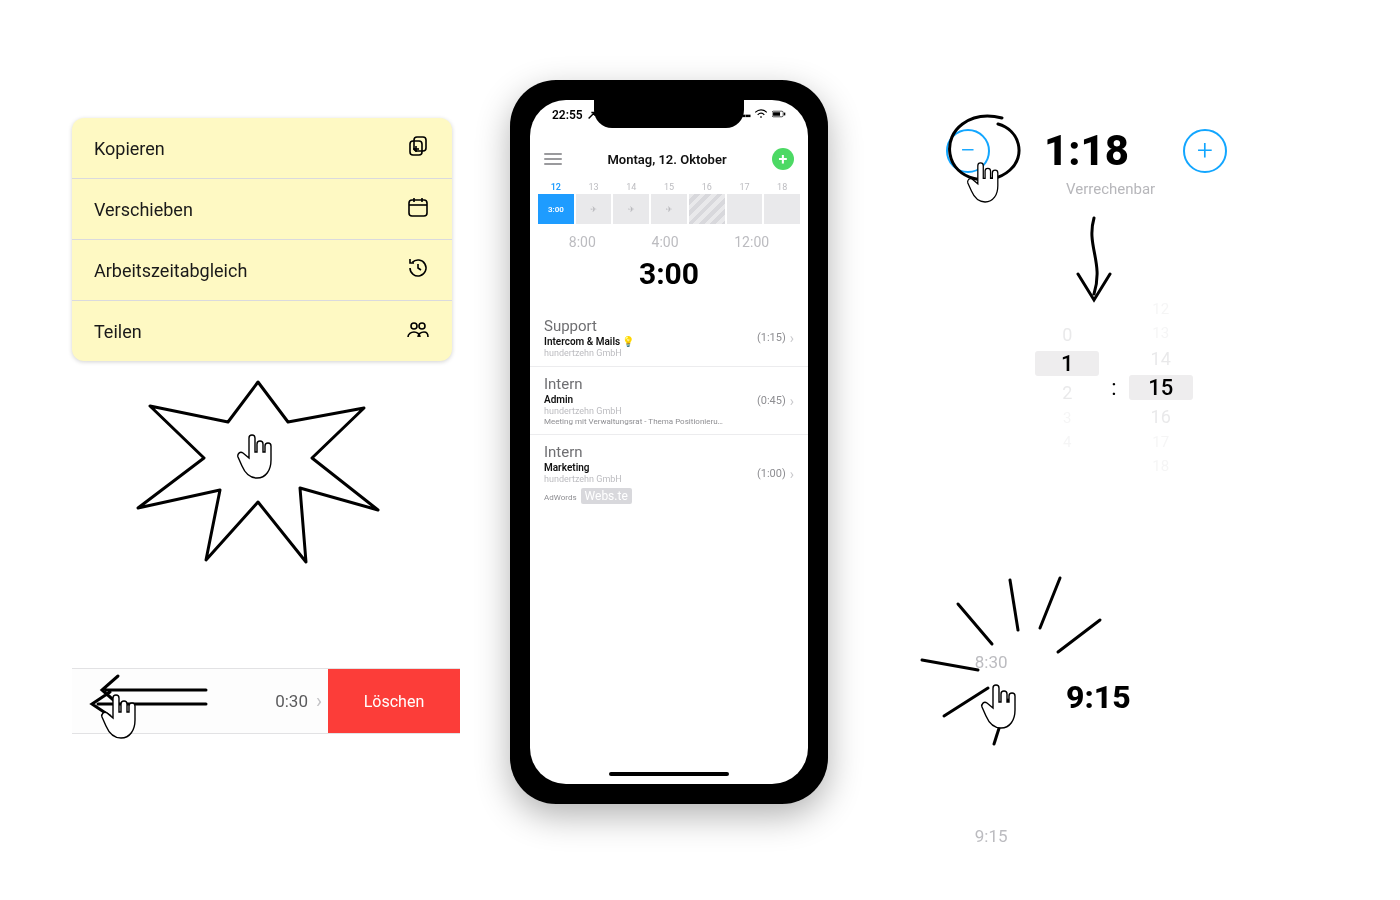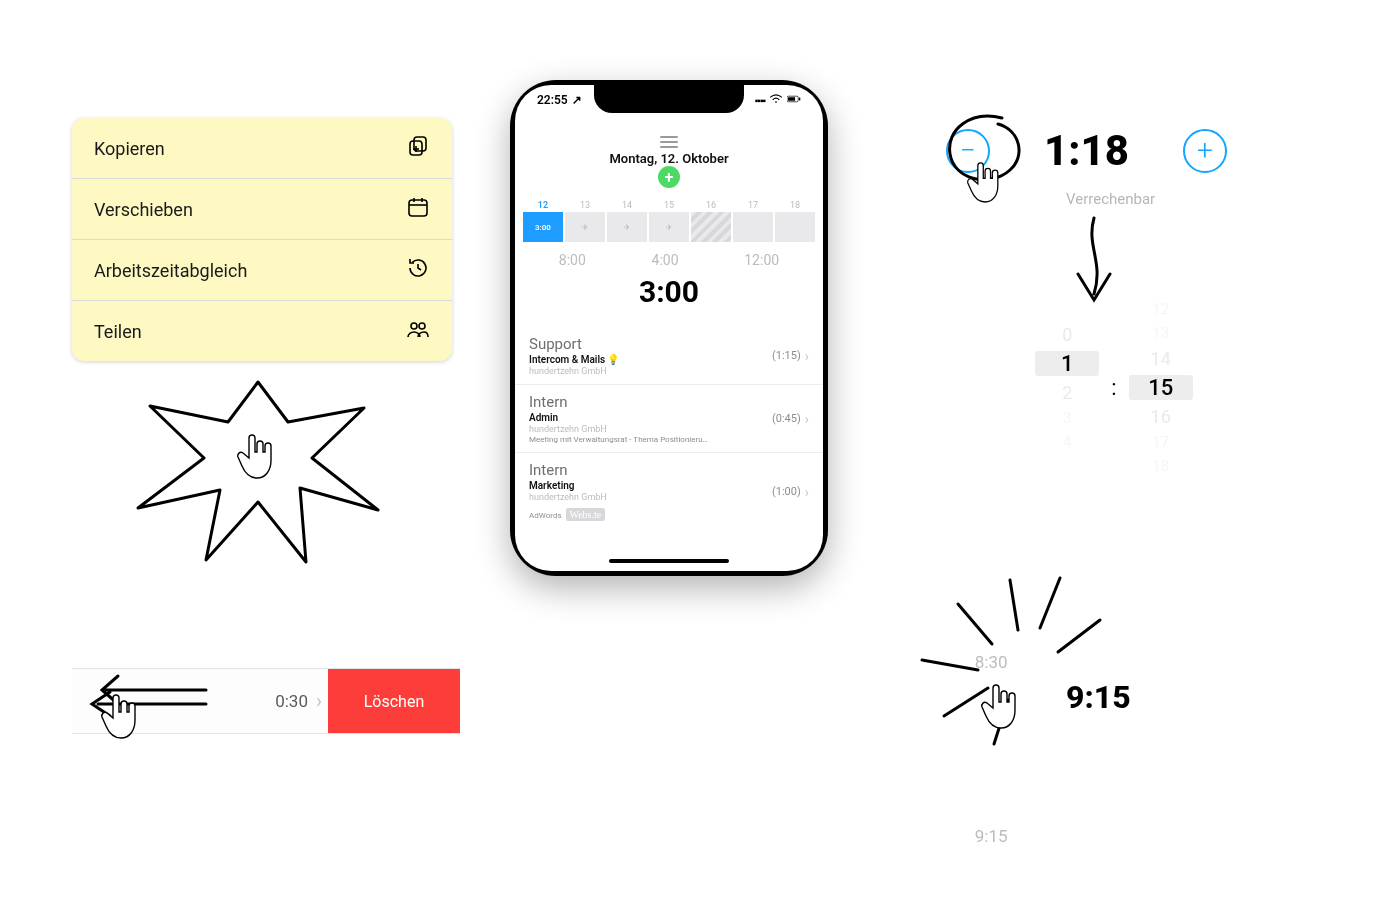--- a/index.html
+++ b/index.html
@@ -14,32 +14,32 @@
   .starburst{position:absolute;left:128px;top:370px;width:260px;height:200px;}
 
   
   .swipe-row{position:absolute;left:72px;top:668px;width:388px;height:66px;background:#fdfdfd;border-top:1px solid #e2e2e4;border-bottom:1px solid #e2e2e4;display:flex;align-items:center;text-align:right;}
   .swipe-row .duration{margin-left:auto;color:#5b5b5d;font-size:17px;padding-right:8px;}
   .swipe-row .chev{color:#c3c3c6;font-size:20px;padding-right:6px;}
   .swipe-row .delete{width:132px;height:100%;background:#fc3d39;color:#fff;display:flex;align-items:center;justify-content:center;font-size:16px;}
   .swipe-arrows{position:absolute;left:88px;top:664px;}
 
   
-  .phone{position:absolute;left:510px;top:80px;width:318px;height:496px;background:#000;border-radius:46px;padding:5px;box-shadow:0 12px 34px rgba(0,0,0,.30);}
+  .phone{position:absolute;left:510px;top:80px;width:318px;height:724px;background:#000;border-radius:46px;padding:20px;box-shadow:0 12px 34px rgba(0,0,0,.30);}
   .screen{width:100%;height:100%;background:#fff;border-radius:36px;overflow:hidden;position:relative;}
   .notch{position:absolute;top:0;left:50%;transform:translateX(-50%);width:150px;height:28px;background:#000;border-bottom-left-radius:18px;border-bottom-right-radius:18px;z-index:3;}
   .home-ind{position:absolute;bottom:8px;left:50%;transform:translateX(-50%);width:120px;height:4px;background:#000;border-radius:4px;}
 
   .statusbar{position:absolute;top:8px;left:0;right:0;display:flex;justify-content:space-between;padding:0 22px;font-size:12px;font-weight:600;z-index:2;}
   .statusbar .sbr{display:flex;gap:4px;align-items:center;}
   .sig{letter-spacing:-1px;font-size:10px;}
   .wifi svg,.bat svg{width:14px;height:10px;}
 
   .app{position:absolute;top:40px;left:0;right:0;bottom:0;padding:0;}
-  .app-hdr{display:flex;align-items:center;justify-content:space-between;padding:8px 14px;flex-direction:column;}
+  .app-hdr{display:flex;align-items:center;justify-content:space-between;padding:8px 14px;}
   .hamb div{width:18px;height:2px;background:#9a9a9d;margin:3px 0;border-radius:2px;}
   .app-title{font-size:13px;font-weight:600;color:#111;}
   .plus-btn{width:22px;height:22px;border-radius:50%;background:#4cd964;color:#fff;display:flex;align-items:center;justify-content:center;font-size:16px;font-weight:600;}
 
   .week{display:flex;padding:0 8px;gap:2px;margin-top:4px;}
   .day{flex:1;text-align:center;}
   .dnum{font-size:9px;color:#bcbcc0;padding-bottom:2px;}
   .dnum.cur{color:#1e9cff;font-weight:600;}
   .dcell{height:30px;background:#e9e9eb;display:flex;align-items:center;justify-content:center;font-size:8px;color:#b8b8bc;}
   .dcell.cur{background:#1e9cff;color:#fff;font-weight:600;}
@@ -48,29 +48,29 @@
   .stats{display:flex;justify-content:space-around;padding:10px 30px 4px;font-size:14px;color:#bcbcc0;gap:38px;}
   .big-total{text-align:center;font-size:30px;font-weight:700;padding:2px 0 18px;}
 
   .entry{padding:8px 14px;border-bottom:1px solid #ececee;display:flex;align-items:flex-start;justify-content:space-between;}
   .entry:last-of-type{border-bottom:none;}
   .entry .l{display:flex;flex-direction:column;gap:1px;}
   .entry .proj{font-size:15px;color:#6f6f72;}
   .entry .task{font-size:10px;font-weight:600;color:#111;}
   .entry .org{font-size:9px;color:#bcbcc0;}
   .entry .note{font-size:8px;color:#8e8e92;max-width:180px;white-space:nowrap;overflow:hidden;text-overflow:ellipsis;}
-  .entry .tag{display:inline-block;font-size:10px;background:#d8d8dc;color:#fff;padding:1px 4px;border-radius:2px;margin-left:4px;font-family:Liberation Serif, serif;}
+  .entry .tag{display:inline-block;font-size:12px;background:#d8d8dc;color:#fff;padding:1px 4px;border-radius:2px;margin-left:4px;}
   .entry .r{display:flex;align-items:center;gap:4px;color:#8e8e92;font-size:11px;align-self:center;}
   .entry .r .chv{color:#c9c9cc;font-size:14px;}
 
   
   .stepper{position:absolute;left:946px;top:126px;display:flex;align-items:center;gap:54px;}
   .circbtn{width:44px;height:44px;border:2px solid #12a6ff;border-radius:50%;display:flex;align-items:center;justify-content:center;color:#12a6ff;font-size:28px;font-weight:300;}
   .stepval{font-size:42px;font-weight:800;color:#000;}
-  .billable{position:absolute;left:1066px;top:190px;font-size:15px;color:#b7b7bb;}
+  .billable{position:absolute;left:1066px;top:180px;font-size:15px;color:#b7b7bb;}
 
   .ink-circle{position:absolute;left:940px;top:108px;}
   .ink-arrow-down{position:absolute;left:1064px;top:216px;}
   .hand-minus{position:absolute;left:966px;top:158px;}
 
   .wheel{position:absolute;left:1014px;top:302px;width:200px;height:170px;display:flex;align-items:center;justify-content:center;}
   .wheel-col{display:flex;flex-direction:column;align-items:center;font-size:22px;color:#c9c9cc;gap:6px;}
   .wheel-col .sel{color:#000;font-weight:500;background:#eeedee;width:64px;text-align:center;border-radius:3px;}
   .wheel-colon{font-size:22px;color:#000;padding:0 12px;align-self:center;}
   .wheel .fade{opacity:.4;font-size:18px;}

